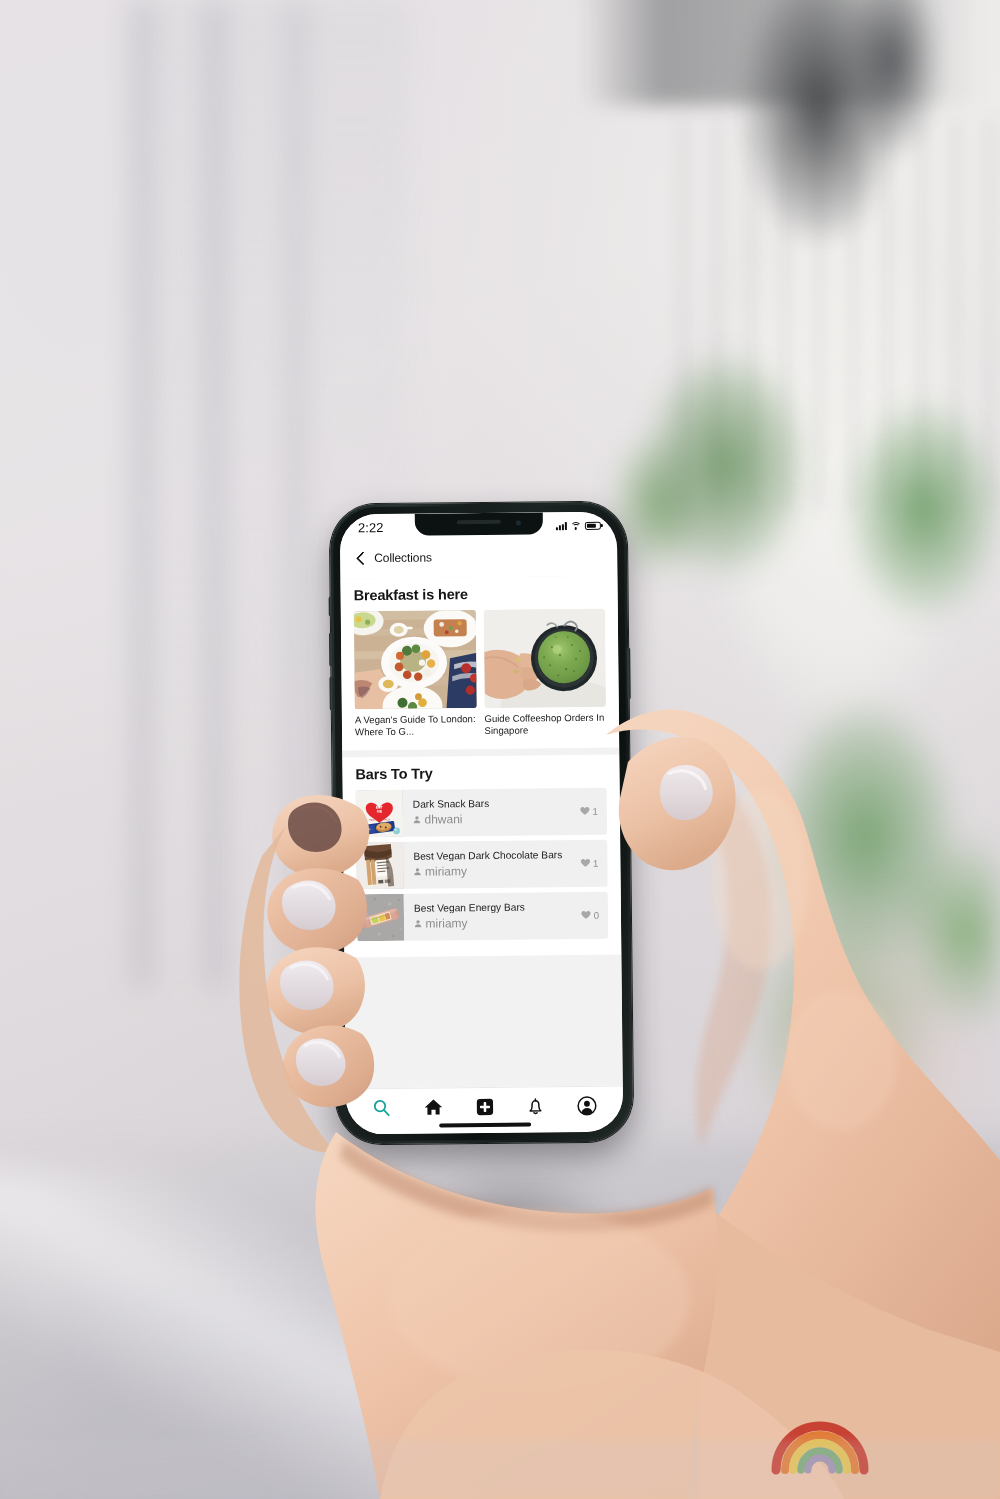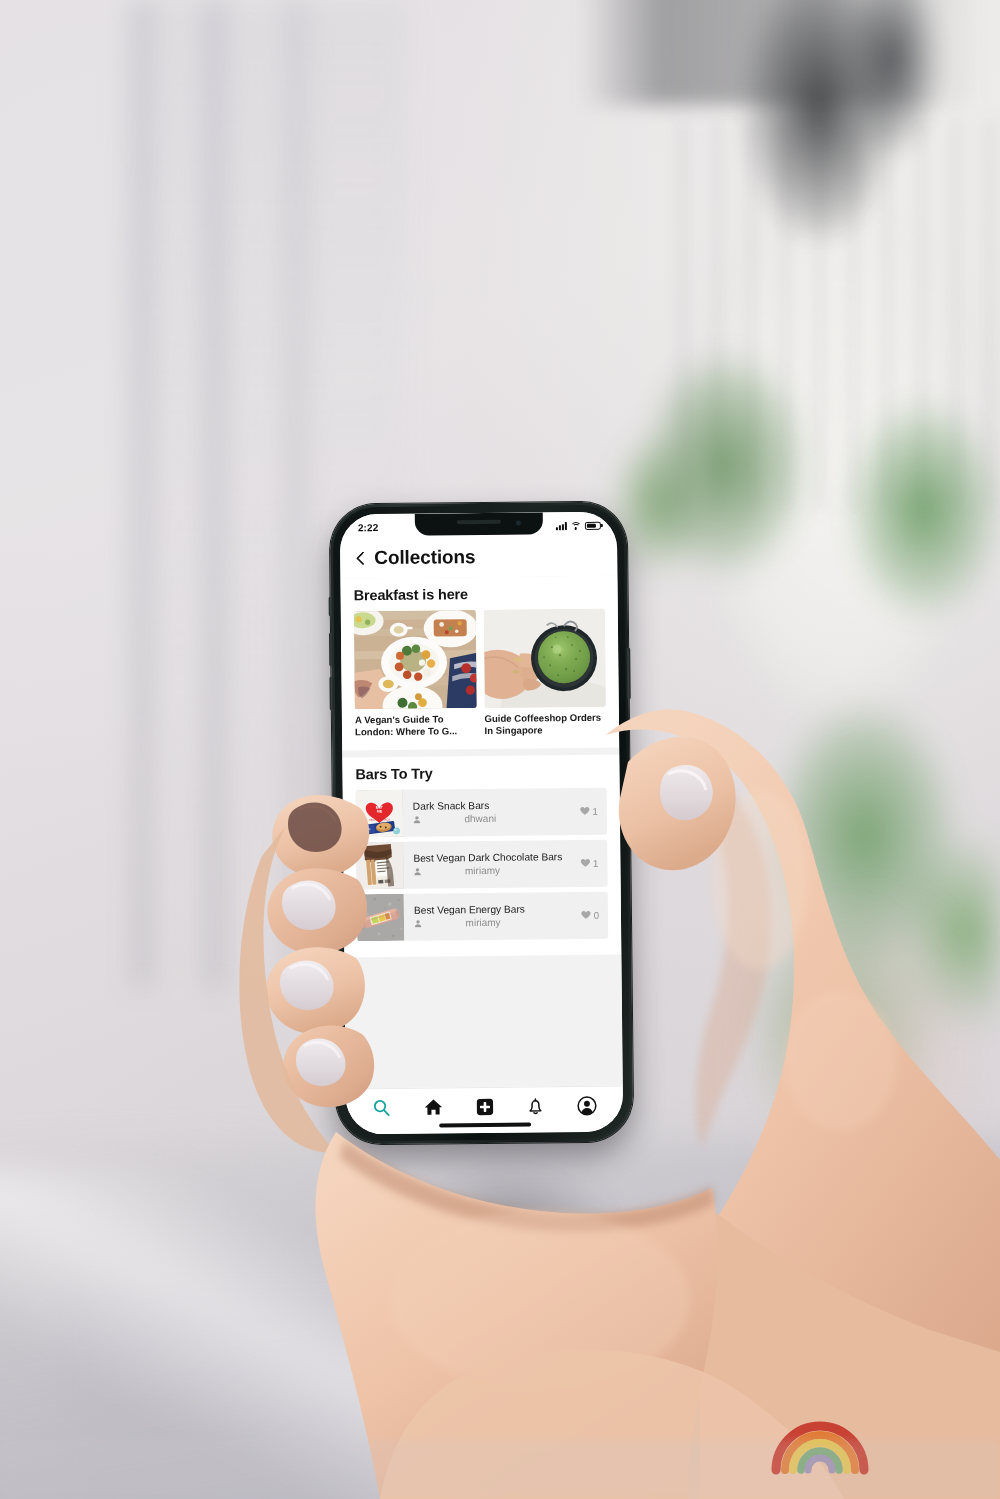--- a/index.html
+++ b/index.html
@@ -210,21 +210,21 @@
   
   #statusbar {
     position: absolute; top: 0; left: 0; right: 0;
     height: 24px;
     display: flex; align-items: center; justify-content: space-between;
     padding: 3px 16px 0 18px;
     z-index: 18;
     background: #fff;
   }
   #status-time {
-    font-size: 10px; font-weight: 700; color: #0d0d0d;
+    font-size: 13px; font-weight: 400; color: #0d0d0d;
     letter-spacing: .1px;
   }
   #status-right { display: flex; align-items: center; gap: 3.5px; }
   .bars { display: flex; align-items: flex-end; gap: 1px; height: 8px; }
   .bars i { display: block; width: 2px; background: #0d0d0d; border-radius: .5px; }
   .bars i:nth-child(1){height:3px}
   .bars i:nth-child(2){height:4.5px}
   .bars i:nth-child(3){height:6px}
   .bars i:nth-child(4){height:7.5px}
   #wifi-icon { width: 11px; height: 8px; position: relative; }
@@ -261,21 +261,21 @@
     flex: 0 0 auto; cursor: pointer;
   }
   #back-chevron::before {
     content: ""; position: absolute; left: 4px; top: 1.6px;
     width: 7.5px; height: 7.5px;
     border-left: 2.6px solid #111; border-bottom: 2.6px solid #111;
     transform: rotate(45deg);
     border-radius: 1px;
   }
   #nav-title {
-    font-size: 19px; font-weight: 700; color: #111; letter-spacing: -.1px;
+    font-size: 12px; font-weight: 400; color: #111; letter-spacing: -.1px;
   }
 
   
   #content {
     position: absolute;
     top: 64px; left: 0; right: 0; bottom: 46px;
     background: #f2f2f2;
     overflow: hidden;
   }
 
@@ -288,21 +288,21 @@
 
   
   #featured-row { display: flex; gap: 8px; }
   .feat-card { flex: 1 1 0; min-width: 0; cursor: pointer; }
   .feat-img {
     width: 100%; height: 98px; border-radius: 3px;
     overflow: hidden; position: relative; background: #ece9e3;
   }
   .feat-cap {
     margin-top: 5px;
-    font-size: 9.6px; line-height: 1.28; color: #1a1a1a; font-weight: 700;
+    font-size: 9.6px; line-height: 1.28; color: #1a1a1a; font-weight: 400;
   }
 
   
   .coll-item {
     display: flex; align-items: stretch;
     background: #f0f0f0; border-radius: 3px;
     margin-bottom: 5px; overflow: hidden; cursor: pointer;
     height: 47px;
   }
   .coll-thumb { width: 47px; height: 47px; flex: 0 0 47px; overflow: hidden; background: #ddd; }
@@ -311,21 +311,21 @@
     display: flex; align-items: center; justify-content: space-between;
     padding: 0 9px 0 10px;
   }
   .coll-texts { min-width: 0; }
   .coll-name {
     font-size: 10.2px; font-weight: 500; color: #1c1c1c;
     white-space: nowrap; overflow: hidden; text-overflow: ellipsis;
     margin-bottom: 2.5px;
   }
   .coll-author { display: flex; align-items: center; gap: 3.5px; }
-  .coll-author-name { font-size: 10px; color: #8d8d8d; margin-left: 40px; }
+  .coll-author-name { font-size: 12px; color: #8d8d8d; }
   .person-ic { width: 8px; height: 8px; flex: 0 0 8px; }
   .coll-likes { display: flex; align-items: center; gap: 3px; flex: 0 0 auto; padding-left: 8px; }
   .heart-ic { width: 10px; height: 10px; }
   .like-count { font-size: 9.6px; color: #8d8d8d; }
 
   
   #tabbar {
     position: absolute; left: 0; right: 0; bottom: 0;
     height: 46px;
     background: #fff;

